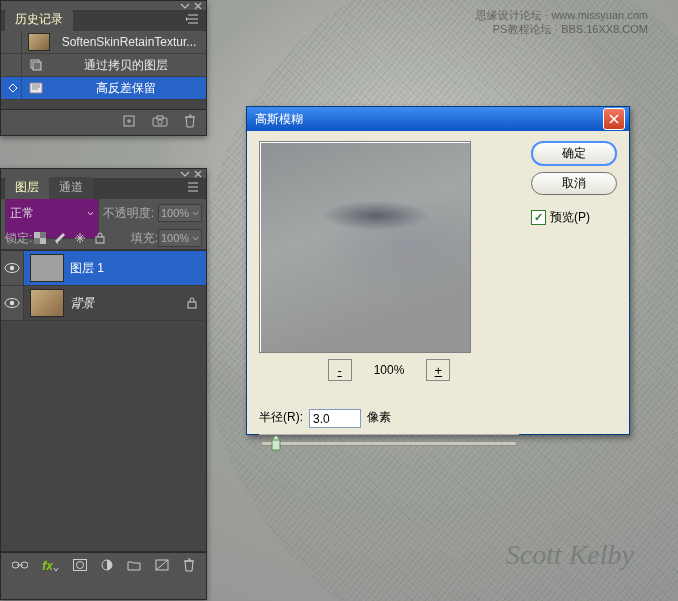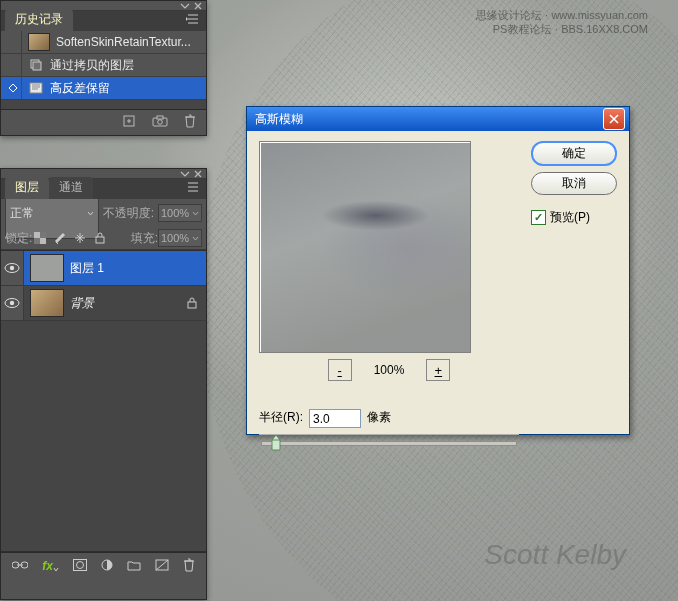--- a/index.html
+++ b/index.html
@@ -31,24 +31,24 @@
 .watermark {
   position: absolute;
   top: 8px; right: 30px;
   color: rgba(60,60,60,.65);
   font-size: 11px;
   text-align: right;
   line-height: 1.3;
 }
 .signature {
   position: absolute;
-  bottom: 30px; right: 52px;
+  bottom: 30px; right: 44px;
   font-size: 28px;
   color: rgba(100,103,100,.55);
-  font-family: Liberation Sans, sans-serif;
+  font-family: Liberation Serif, serif;
   font-style: italic;
 }
 
 
 .panel {
   position: absolute;
   background: #535353;
   border: 1px solid #292929;
   box-shadow: 0 2px 6px rgba(0,0,0,.4);
 }
@@ -152,21 +152,21 @@
 .layer-controls {
   display: flex;
   align-items: center;
   height: 22px;
   padding: 3px 4px;
   gap: 4px;
 }
 .blend-select {
   flex: 1;
   height: 18px;
-  background: #737373;
+  background: #701a75;
   border: 1px solid #3d3d3d;
   color: #ddd;
   font-size: 12px;
   padding: 16px 4px;
   display: flex; align-items: center; justify-content: space-between;
 }
 .label-grey { color: #aeaeae; font-size: 12px; }
 .pct-field {
   width: 38px; height: 16px;
   border: 1px solid #3d3d3d;
@@ -344,21 +344,21 @@
   </div>
   <div class="tabbar">
     <div class="tab">历史记录</div>
     <div class="menu-icon">
       <svg width="16" height="12">
           <path d="M2 2h10M2 6h10M2 10h10" stroke="#ccc" stroke-width="1.2"></path>
           <path d="M0 3L0 9L3 6Z" fill="#ccc" transform="translate(-1,0)"></path>
         </svg>
     </div>
   </div>
-  <div class="panel-body" style="display:flex;flex-direction:column;height:78px;">
+  <div class="panel-body" style="display:flex;flex-direction:column;height:78px;text-align:center;">
     <div class="hist-item snapshot">
       <div class="gutter"></div>
       <div class="hist-thumb"></div>
       <span class="label">SoftenSkinRetainTextur...</span>
     </div>
     <div class="hist-item">
       <div class="gutter"></div>
       <div class="hist-icon">
         <svg width="14" height="14">
             <rect x="2" y="2" width="8" height="8" fill="none" stroke="#ccc"></rect>

